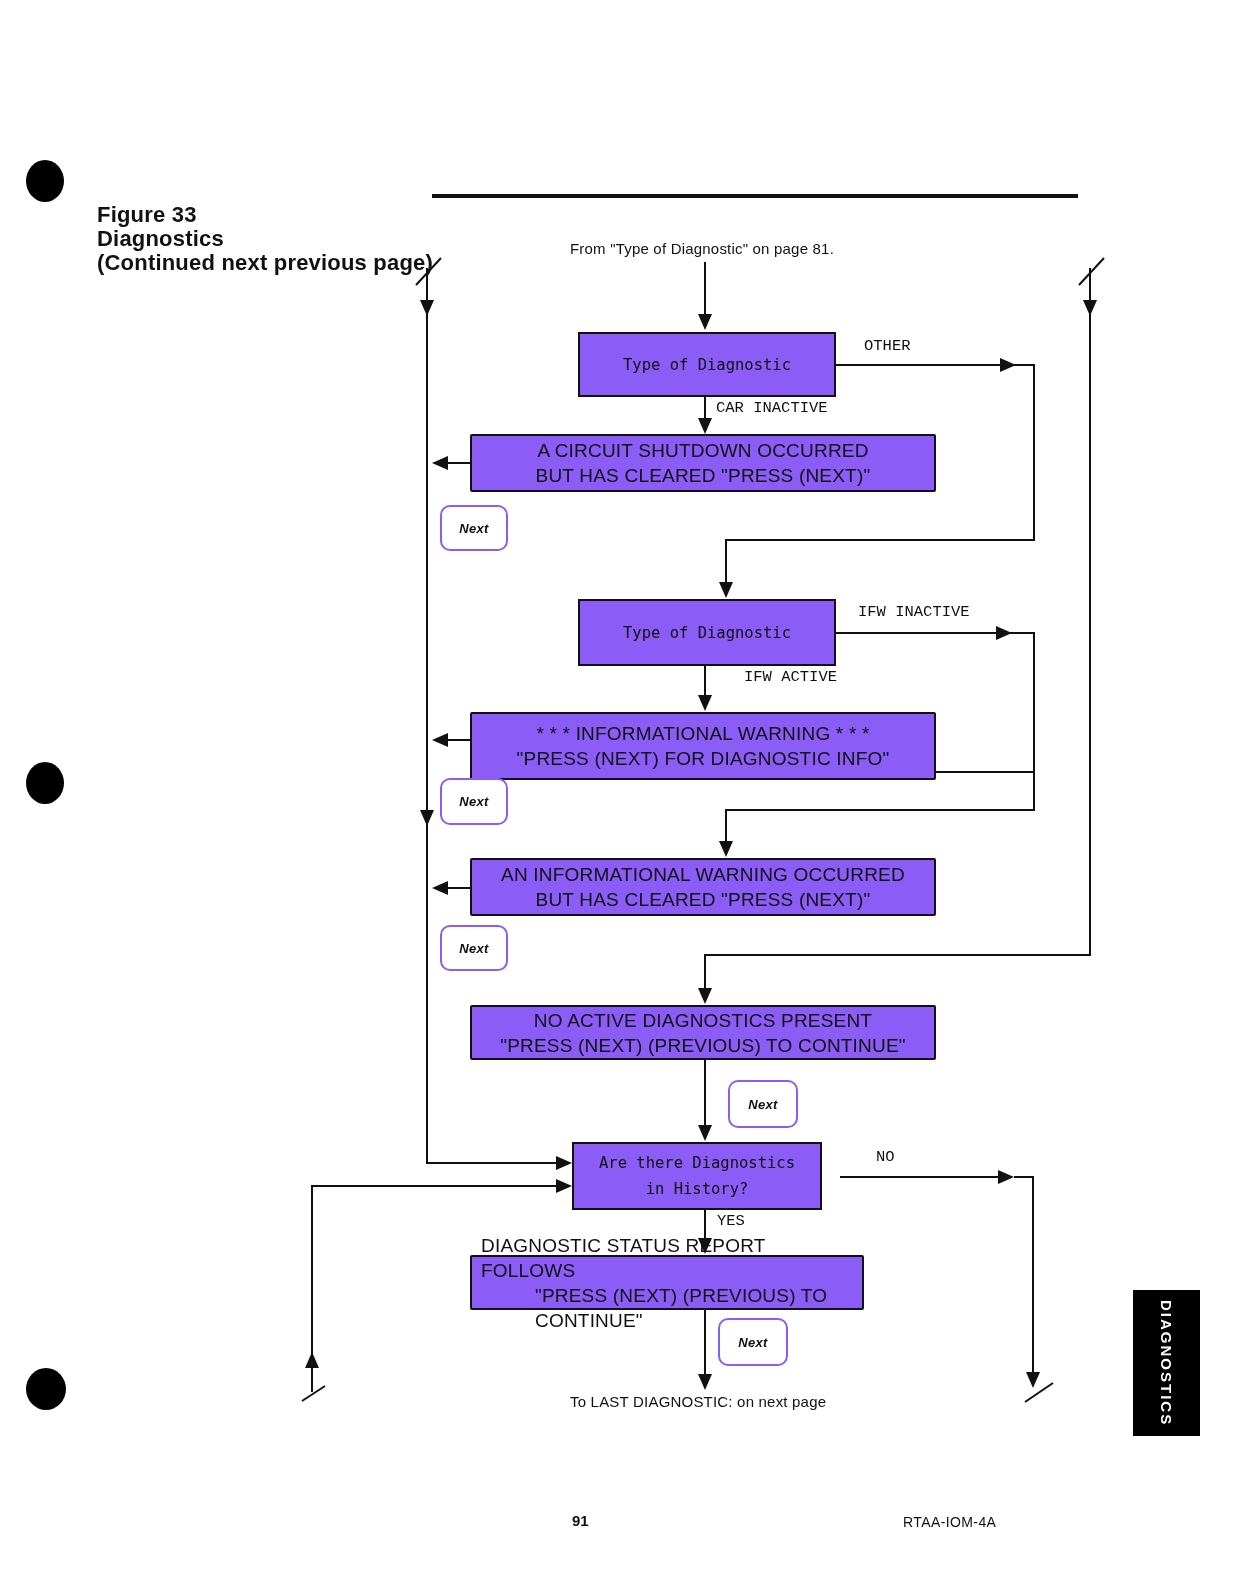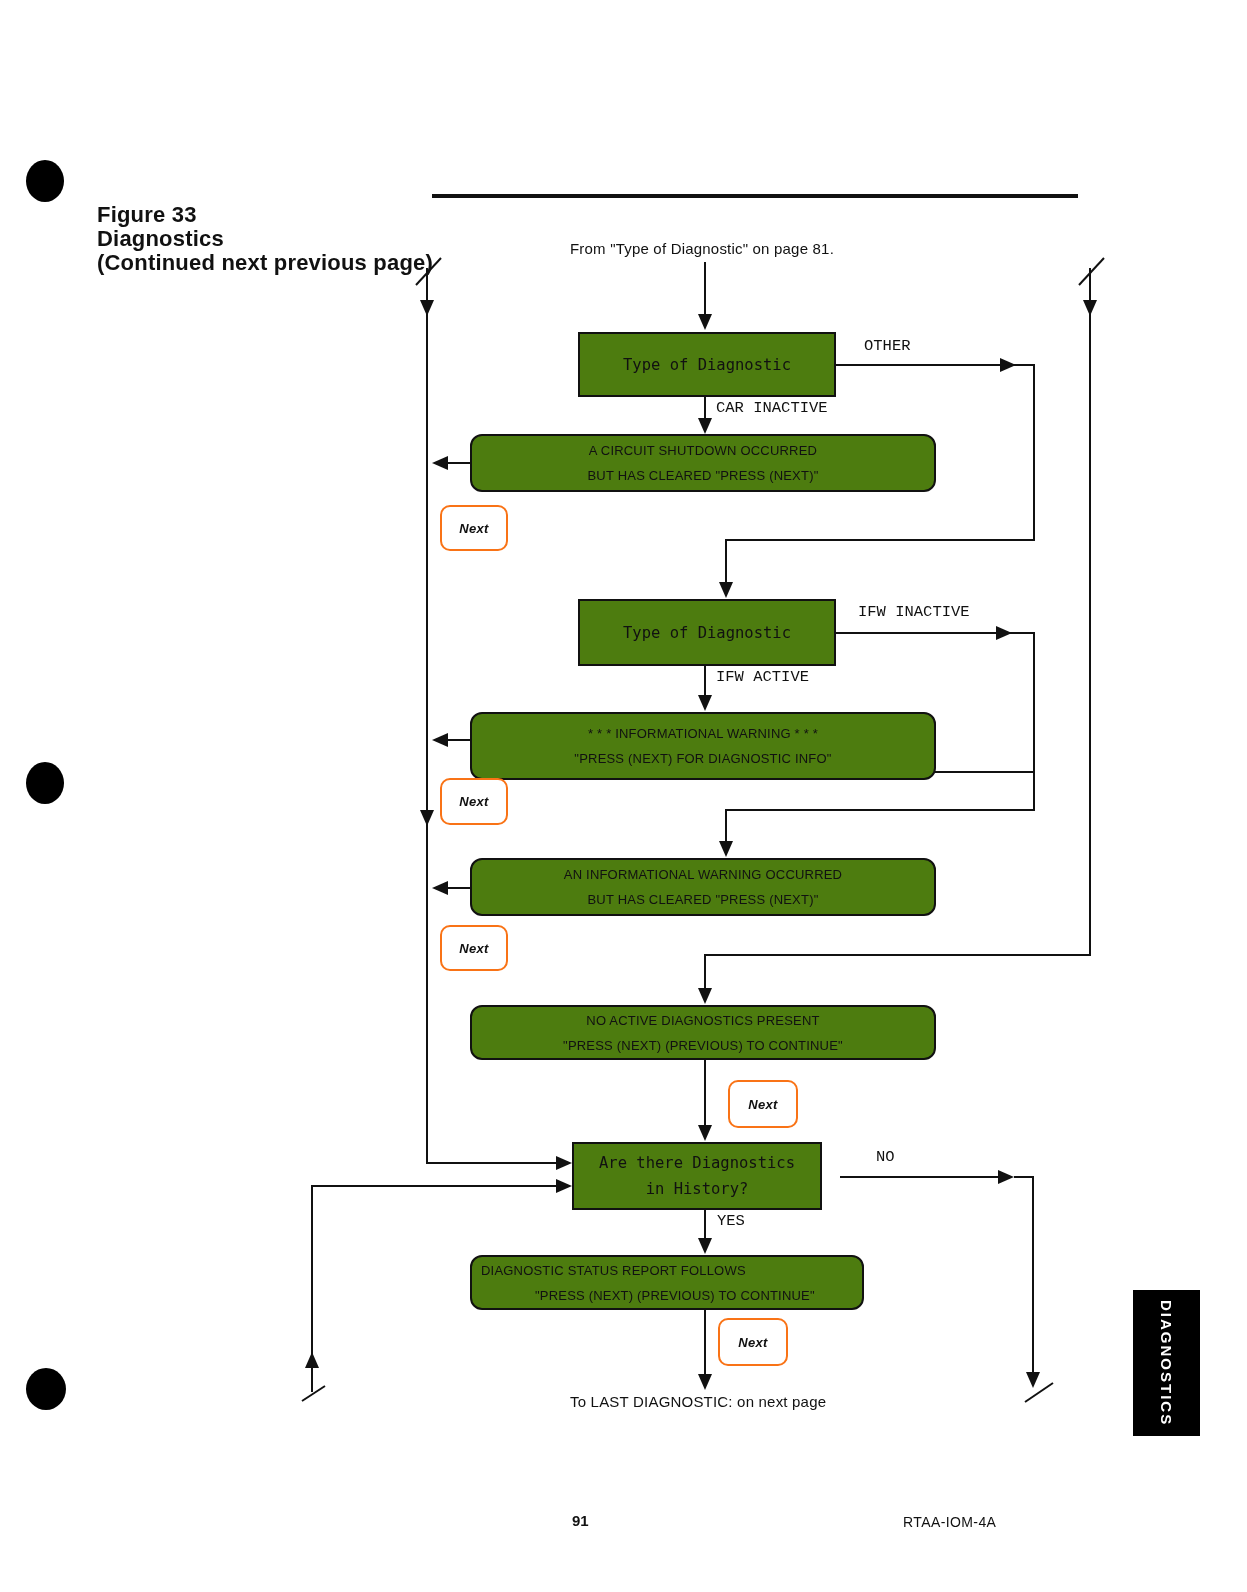--- a/index.html
+++ b/index.html
@@ -8,33 +8,33 @@
     font-family:"Liberation Sans",sans-serif;color:#111;overflow:hidden;
   }
   .abs{position:absolute;}
   svg{position:absolute;left:0;top:0;}
   
   .fig-title{font-weight:bold;font-size:22px;line-height:24px;letter-spacing:.2px;}
   
   .note{font-size:15px;letter-spacing:.2px;}
   
   .fbox{
-    position:absolute;border:2px solid #111;background:#4d7c0f;box-sizing:border-box;
+    position:absolute;border:2px solid #111;background:#8b5cf6;box-sizing:border-box;
     display:flex;flex-direction:column;align-items:center;justify-content:center;
     text-align:center;
   }
-  .fbox.msg{border-radius:12px;font-size:13px;line-height:25px;letter-spacing:.2px;}
+  .fbox.msg{border-radius:2px;font-size:19px;line-height:25px;letter-spacing:.2px;}
   .fbox.mono{font-family:"DejaVu Sans Mono",monospace;font-size:15.5px;line-height:26px;border-radius:0;}
   .fbox.left-align{align-items:flex-start;text-align:left;padding-left:9px;}
   .fbox.left-align .indent{padding-left:54px;}
   
   .blabel{position:absolute;font-family:Liberation Mono, monospace;font-size:15.5px;white-space:nowrap;}
   
   .next-btn{
-    position:absolute;border:2px solid #f97316;border-radius:10px;background:#fff;box-sizing:border-box;
+    position:absolute;border:2px solid #8b5cf6;border-radius:10px;background:#fff;box-sizing:border-box;
     display:flex;align-items:center;justify-content:center;
     font-weight:bold;font-style:italic;font-size:13px;letter-spacing:.3px;
   }
   
   .side-tab{
     position:absolute;background:#000;display:flex;align-items:center;justify-content:center;
   }
   .side-tab span{
     writing-mode:vertical-rl;color:#fff;font-weight:bold;font-size:15px;letter-spacing:2px;white-space:nowrap;
   }
@@ -168,21 +168,21 @@
   </div>
 
   <div class="fbox msg left-align" style="left:470px;top:1255px;width:394px;height:55px;">
     <span>DIAGNOSTIC STATUS REPORT FOLLOWS</span>
     <span class="indent">"PRESS (NEXT) (PREVIOUS) TO CONTINUE"</span>
   </div>
 
   <div class="blabel" style="left:864px;top:337px;">OTHER</div>
   <div class="blabel" style="left:716px;top:399px;">CAR INACTIVE</div>
   <div class="blabel" style="left:858px;top:603px;">IFW INACTIVE</div>
-  <div class="blabel" style="left:716px;top:668px;">IFW ACTIVE</div>
+  <div class="blabel" style="left:744px;top:668px;">IFW ACTIVE</div>
   <div class="blabel" style="left:876px;top:1148px;">NO</div>
   <div class="blabel" style="left:717px;top:1212px;">YES</div>
 
   <div class="next-btn" style="left:440px;top:505px;width:68px;height:46px;">
     <span>Next</span>
   </div>
   <div class="next-btn" style="left:440px;top:778px;width:68px;height:47px;">
     <span>Next</span>
   </div>
   <div class="next-btn" style="left:440px;top:925px;width:68px;height:46px;">

